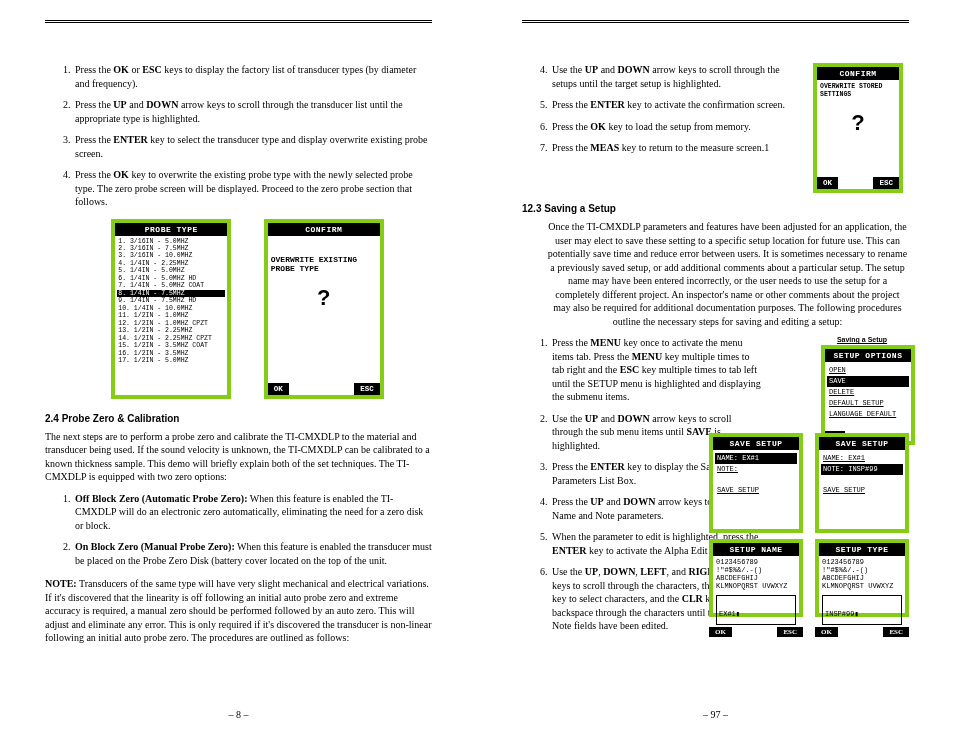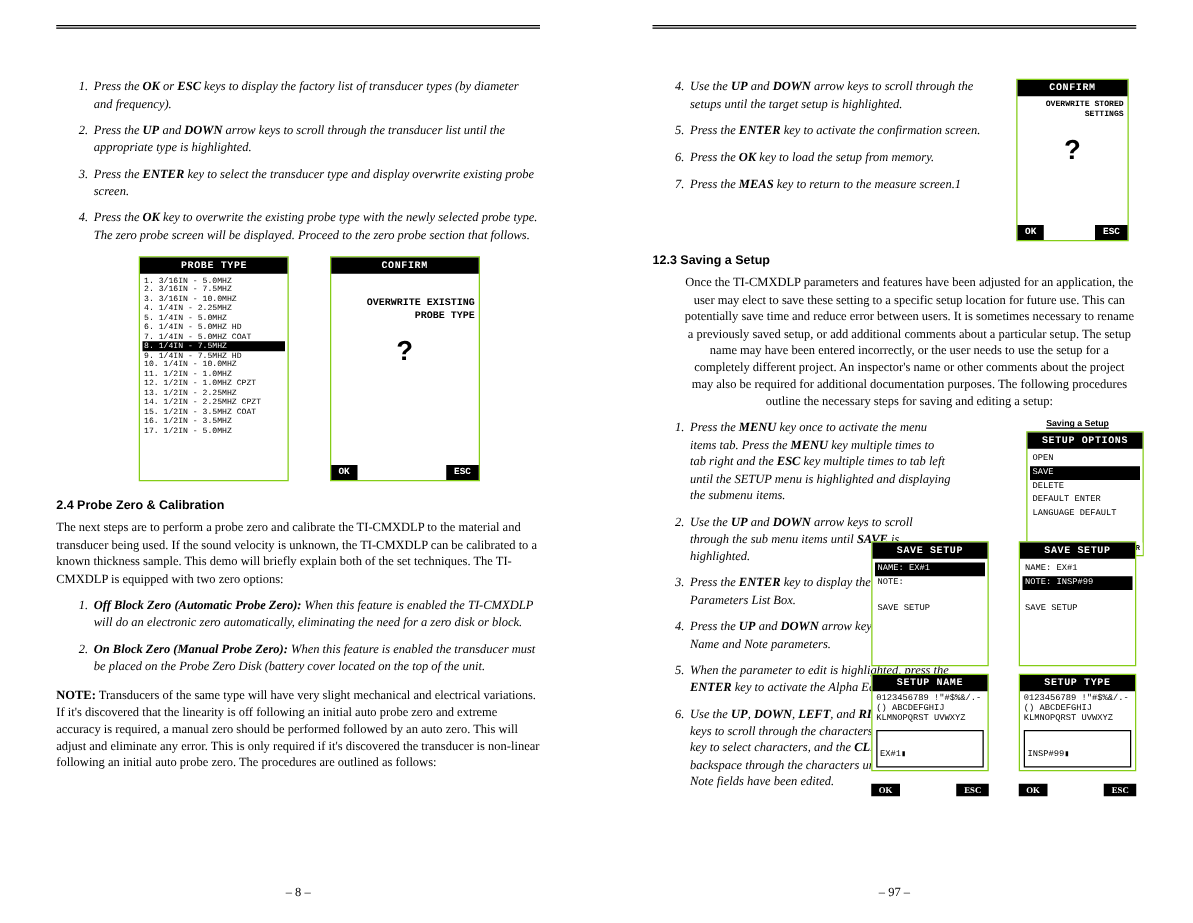--- a/index.html
+++ b/index.html
@@ -39,21 +39,20 @@
   }
   ol.main-list {
     list-style: decimal;
     padding-left: 28px;
     margin-bottom: 10px;
   }
   ol.main-list > li {
     margin-bottom: 8px;
     line-height: 1.35;
     padding-left: 2px;
-    font-style: italic;
   }
   .bold { font-weight: bold; }
   .section-heading {
     font-family: Arial, Helvetica, sans-serif;
     font-weight: bold;
     font-size: 10px;
     margin: 10px 0 6px 0;
   }
   .body-para {
     line-height: 1.35;
@@ -63,41 +62,41 @@
   .note-lead { font-weight: bold; }
 
   
   .lcd-row {
     text-align: center;
     margin: 10px 0 14px 0;
   }
   .lcd {
     display: inline-block;
     vertical-align: top;
-    border: 1px solid #84cc16;
+    border: 4px solid #84cc16;
     background: #fff;
     margin: 0 6px;
     font-family: "Courier New", monospace;
     font-size: 7.5px;
     position: relative;
   }
   .lcd.small { width: 90px; height: 150px; }
   .lcd.med { width: 120px; height: 170px; margin-left: 24px; }
   .lcd-title {
     background: #000;
     color: #fff;
     text-align: center;
     font-weight: bold;
     padding: 2px 0;
     letter-spacing: 0.5px;
     font-size: 8px;
   }
   .lcd-body {
     padding: 3px 3px;
-    text-align: right;
+    text-align: left;
     line-height: 1.2;
     white-space: pre-line;
   }
   .lcd-list {
     padding: 2px 2px;
     font-size: 6.5px;
     line-height: 1.15;
     text-align: left;
   }
   .lcd-list .row { white-space: nowrap; padding: 0 1px; }
@@ -128,41 +127,41 @@
   .lcd-caption {
     font-family: Arial, sans-serif;
     font-size: 7px;
     text-decoration: underline;
     text-align: center;
     font-weight: bold;
     margin-bottom: 2px;
   }
   .setup-cluster {
     display: flex;
-    gap: 24px;
+    gap: 12px;
     justify-content: flex-end;
     margin-top: 4px;
   }
   .setup-col { width: 94px; }
   .setup-col .lcd { margin: 0 0 6px 0; width: 94px; }
   .chars {
     font-size: 7px;
     line-height: 1.15;
     padding: 2px 3px;
   }
   .input-box {
     border: 1px solid #000;
     margin: 3px 3px 0 3px;
     padding: 14px 2px;
     font-size: 7px;
     height: 28px;
   }
   .ok-esc { display: flex; justify-content: space-between; margin-top: 4px; }
   .ok-esc .lcd-btn { font-size: 7px; padding: 1px 6px; }
-  .setup-body { padding: 3px 2px; line-height: 1.3; font-size: 7px; }
+  .setup-body { padding: 3px 2px; line-height: 1.3; font-size: 7px; text-decoration: underline; }
   .setup-body .row { padding: 1px 2px; }
   .setup-body .row.sel { background: #000; color: #fff; }
 </style>
 </head>
 <body>
 
 <div class="spread">
 
   <div class="page">
     <div class="page-rules"></div>
@@ -246,21 +245,21 @@
     <p class="body-para indent">Once the TI-CMXDLP parameters and features have been adjusted for an application, the user may elect to save these setting to a specific setup location for future use. This can potentially save time and reduce error between users. It is sometimes necessary to rename a previously saved setup, or add additional comments about a particular setup. The setup name may have been entered incorrectly, or the user needs to use the setup for a completely different project. An inspector's name or other comments about the project may also be required for additional documentation purposes. The following procedures outline the necessary steps for saving and editing a setup:</p>
 
     <div class="float-right" style="width:94px">
       <div class="lcd-caption">Saving a Setup</div>
       <div class="lcd" style="width:94px;height:100px">
         <div class="lcd-title">SETUP OPTIONS</div>
         <div class="setup-body" id="setup-options-body">
             <div class="row">OPEN</div>
             <div class="row sel">SAVE</div>
             <div class="row">DELETE</div>
-            <div class="row">DEFAULT ENTER</div>
+            <div class="row">DEFAULT SETUP</div>
             <div class="row">LANGUAGE   DEFAULT</div>
           </div>
         <div class="lcd-footer" style="font-size:6px">
           <span class="lcd-btn" style="padding:1px 3px">SET</span>
           <span style="font-size:6px;padding:1px 2px;background:#fff;color:#000;font-weight:bold">DATA UTIL XFER</span>
         </div>
       </div>
     </div>
 
     <ol class="main-list" id="save-steps" style="max-width: 240px;">

